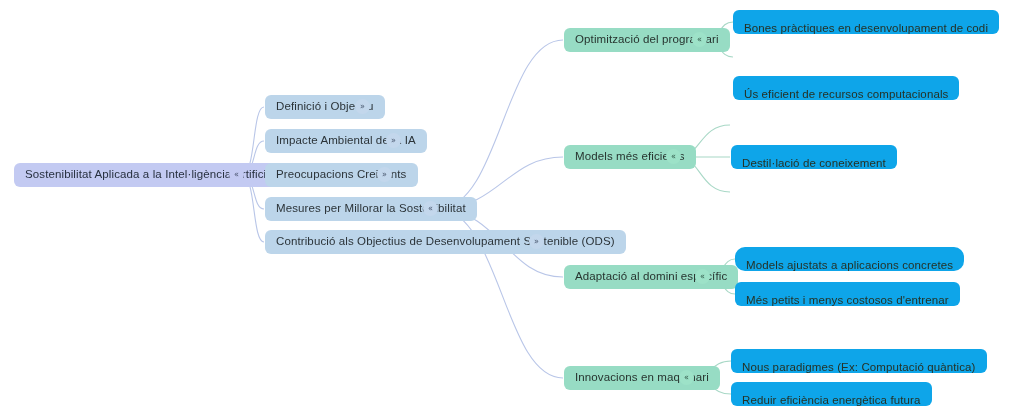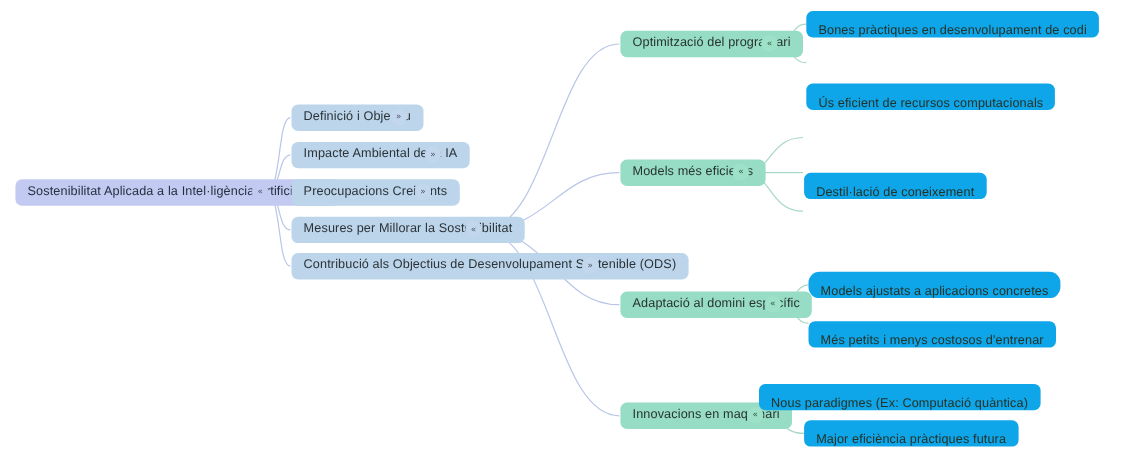--- a/index.html
+++ b/index.html
@@ -183,43 +183,43 @@
   <div class="node node-l3" style="left:733px; top:28px;margin-top:48px;">
     <span>Ús eficient de recursos computacionals</span>
   </div>
 
   <div class="node node-l2" style="left:564px; top:145px;">
     <span>Models més eficients</span>
   </div>
   <div class="toggle toggle-green" style="left:666px; top:149px;">
     <span>«</span>
   </div>
-  <div class="node node-l3" style="left:731px; top:145px;margin-top:12px;">
+  <div class="node node-l3" style="left:731px; top:145px;">
     <span>Destil·lació de coneixement</span>
   </div>
 
   <div class="node node-l2" style="left:564px; top:265px;">
     <span>Adaptació al domini específic</span>
   </div>
   <div class="toggle toggle-green" style="left:695px; top:269px;">
     <span>«</span>
   </div>
   <div class="node node-l3" style="left:735px; top:247px;border-radius:10px;">
     <span>Models ajustats a aplicacions concretes</span>
   </div>
-  <div class="node node-l3" style="left:735px; top:292px;">
+  <div class="node node-l3" style="left:735px; top:282px;">
     <span>Més petits i menys costosos d'entrenar</span>
   </div>
 
   <div class="node node-l2" style="left:564px; top:366px;">
     <span>Innovacions en maquinari</span>
   </div>
   <div class="toggle toggle-green" style="left:679px; top:370px;">
     <span>«</span>
   </div>
-  <div class="node node-l3" style="left:690px; top:349px;">
+  <div class="node node-l3" style="left:731px; top:349px;">
     <span>Nous paradigmes (Ex: Computació quàntica)</span>
   </div>
   <div class="node node-l3" style="left:731px; top:382px;">
-    <span>Major eficiència pràctiques futura</span>
+    <span>Reduir eficiència energètica futura</span>
   </div>
 
 </div>
 
 </body></html>

